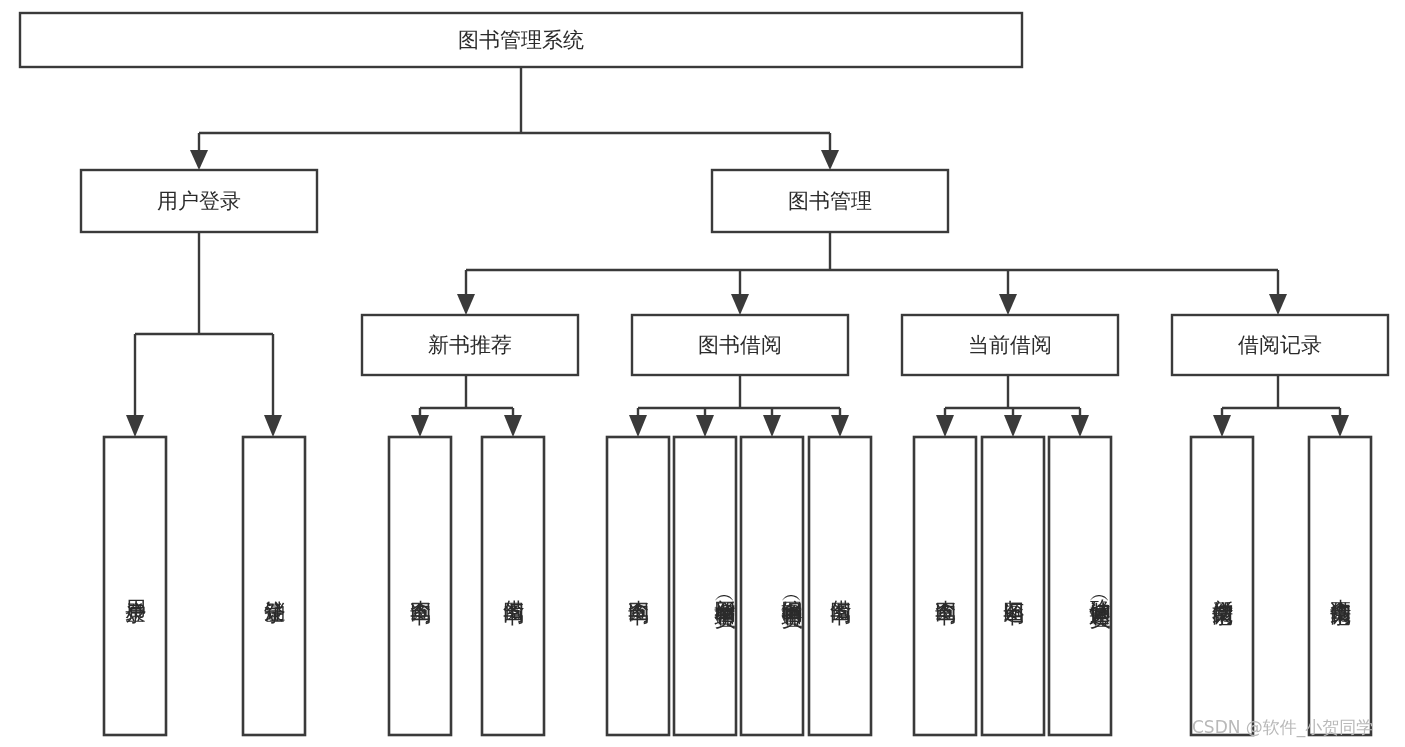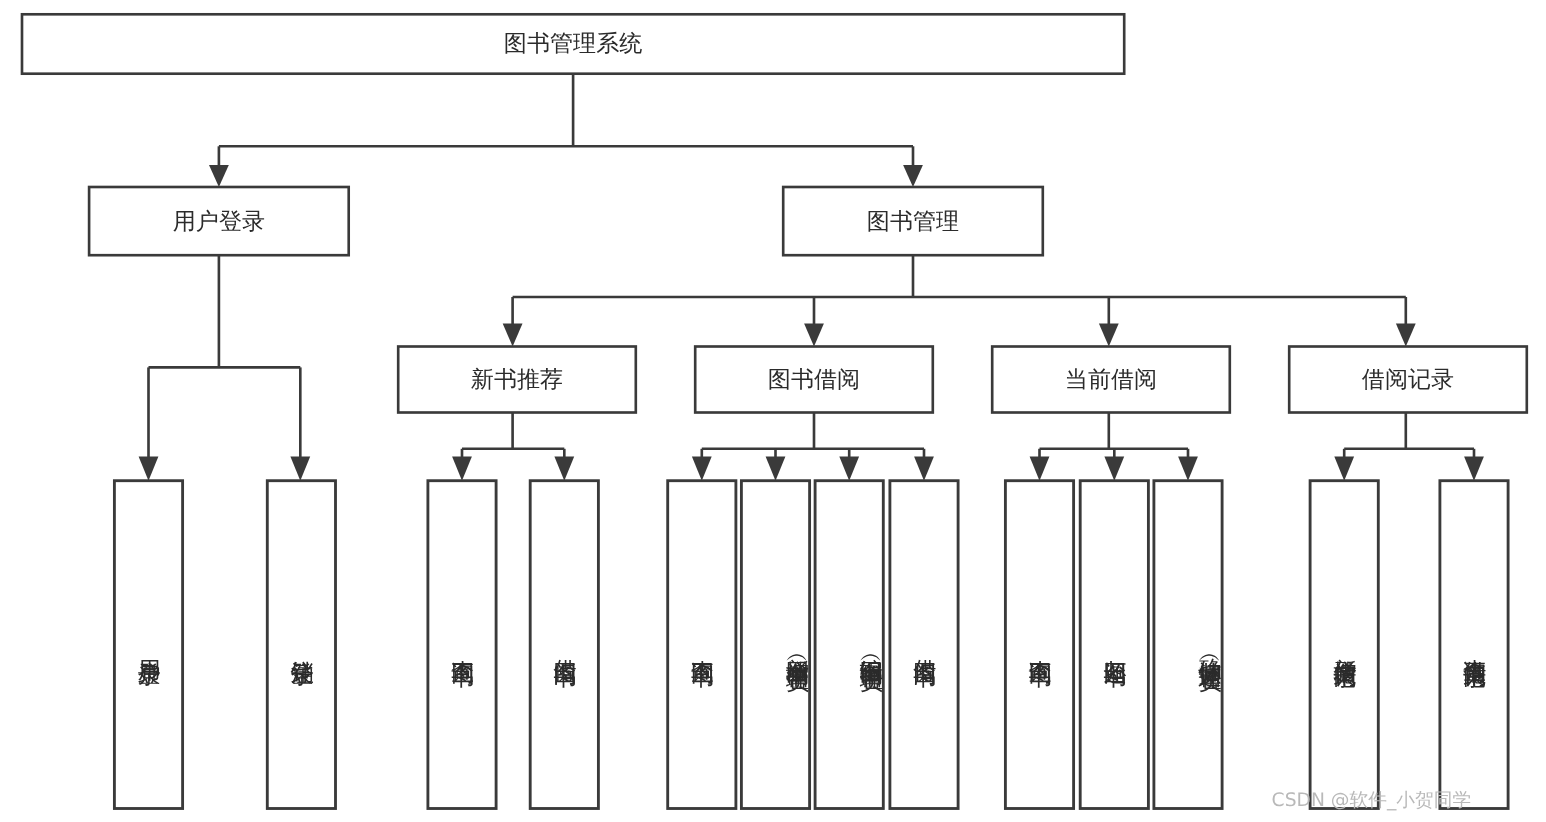--- a/index.html
+++ b/index.html
@@ -216,14 +216,14 @@
   <div class="vertical-label v-center" style="left:607px; top:437px; width:62px; height:298px;">查询图书</div>
   <div class="vertical-label v-top" style="left:674px; top:443px; width:62px; height:292px;">新增图书（管理员）</div>
   <div class="vertical-label v-top" style="left:741px; top:443px; width:62px; height:292px;">编辑图书（管理员）</div>
   <div class="vertical-label v-center" style="left:809px; top:437px; width:62px; height:298px;">借阅图书</div>
   <div class="vertical-label v-center" style="left:914px; top:437px; width:62px; height:298px;">查询图书</div>
   <div class="vertical-label v-center" style="left:982px; top:437px; width:62px; height:298px;">归还图书</div>
   <div class="vertical-label v-top" style="left:1049px; top:443px; width:62px; height:292px;">确认归还（管理员）</div>
   <div class="vertical-label v-center" style="left:1191px; top:437px; width:62px; height:298px;">新增借阅记录</div>
   <div class="vertical-label v-center" style="left:1309px; top:437px; width:62px; height:298px;">查询借阅记录</div>
 
-  <div class="watermark" style="left:1156px; top:716px;">CSDN @软件_小贺同学</div>
+  <div class="watermark" style="left:1192px; top:716px;">CSDN @软件_小贺同学</div>
 </div>
 
 </body></html>

